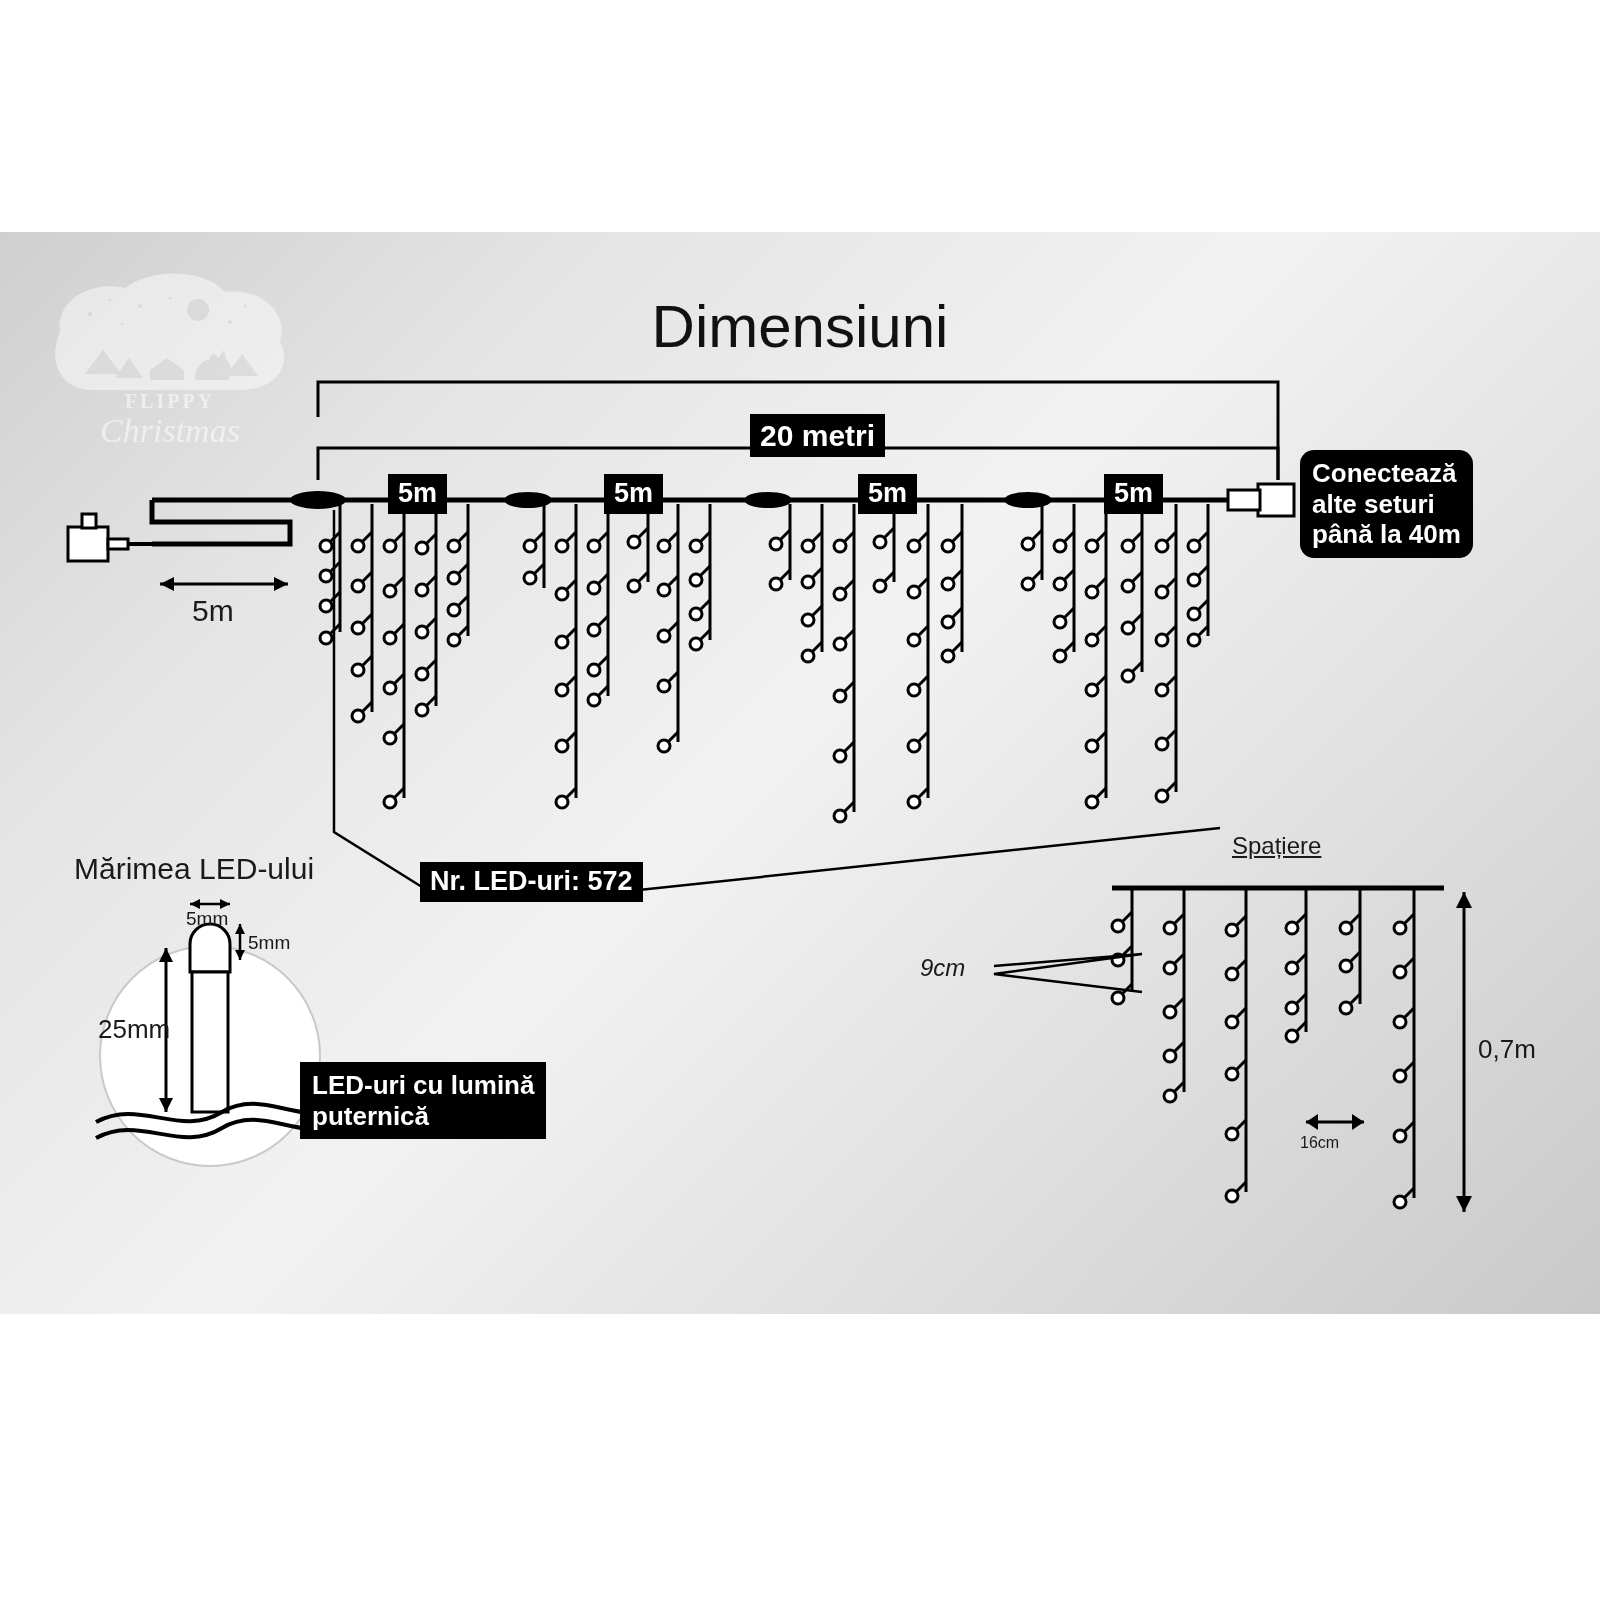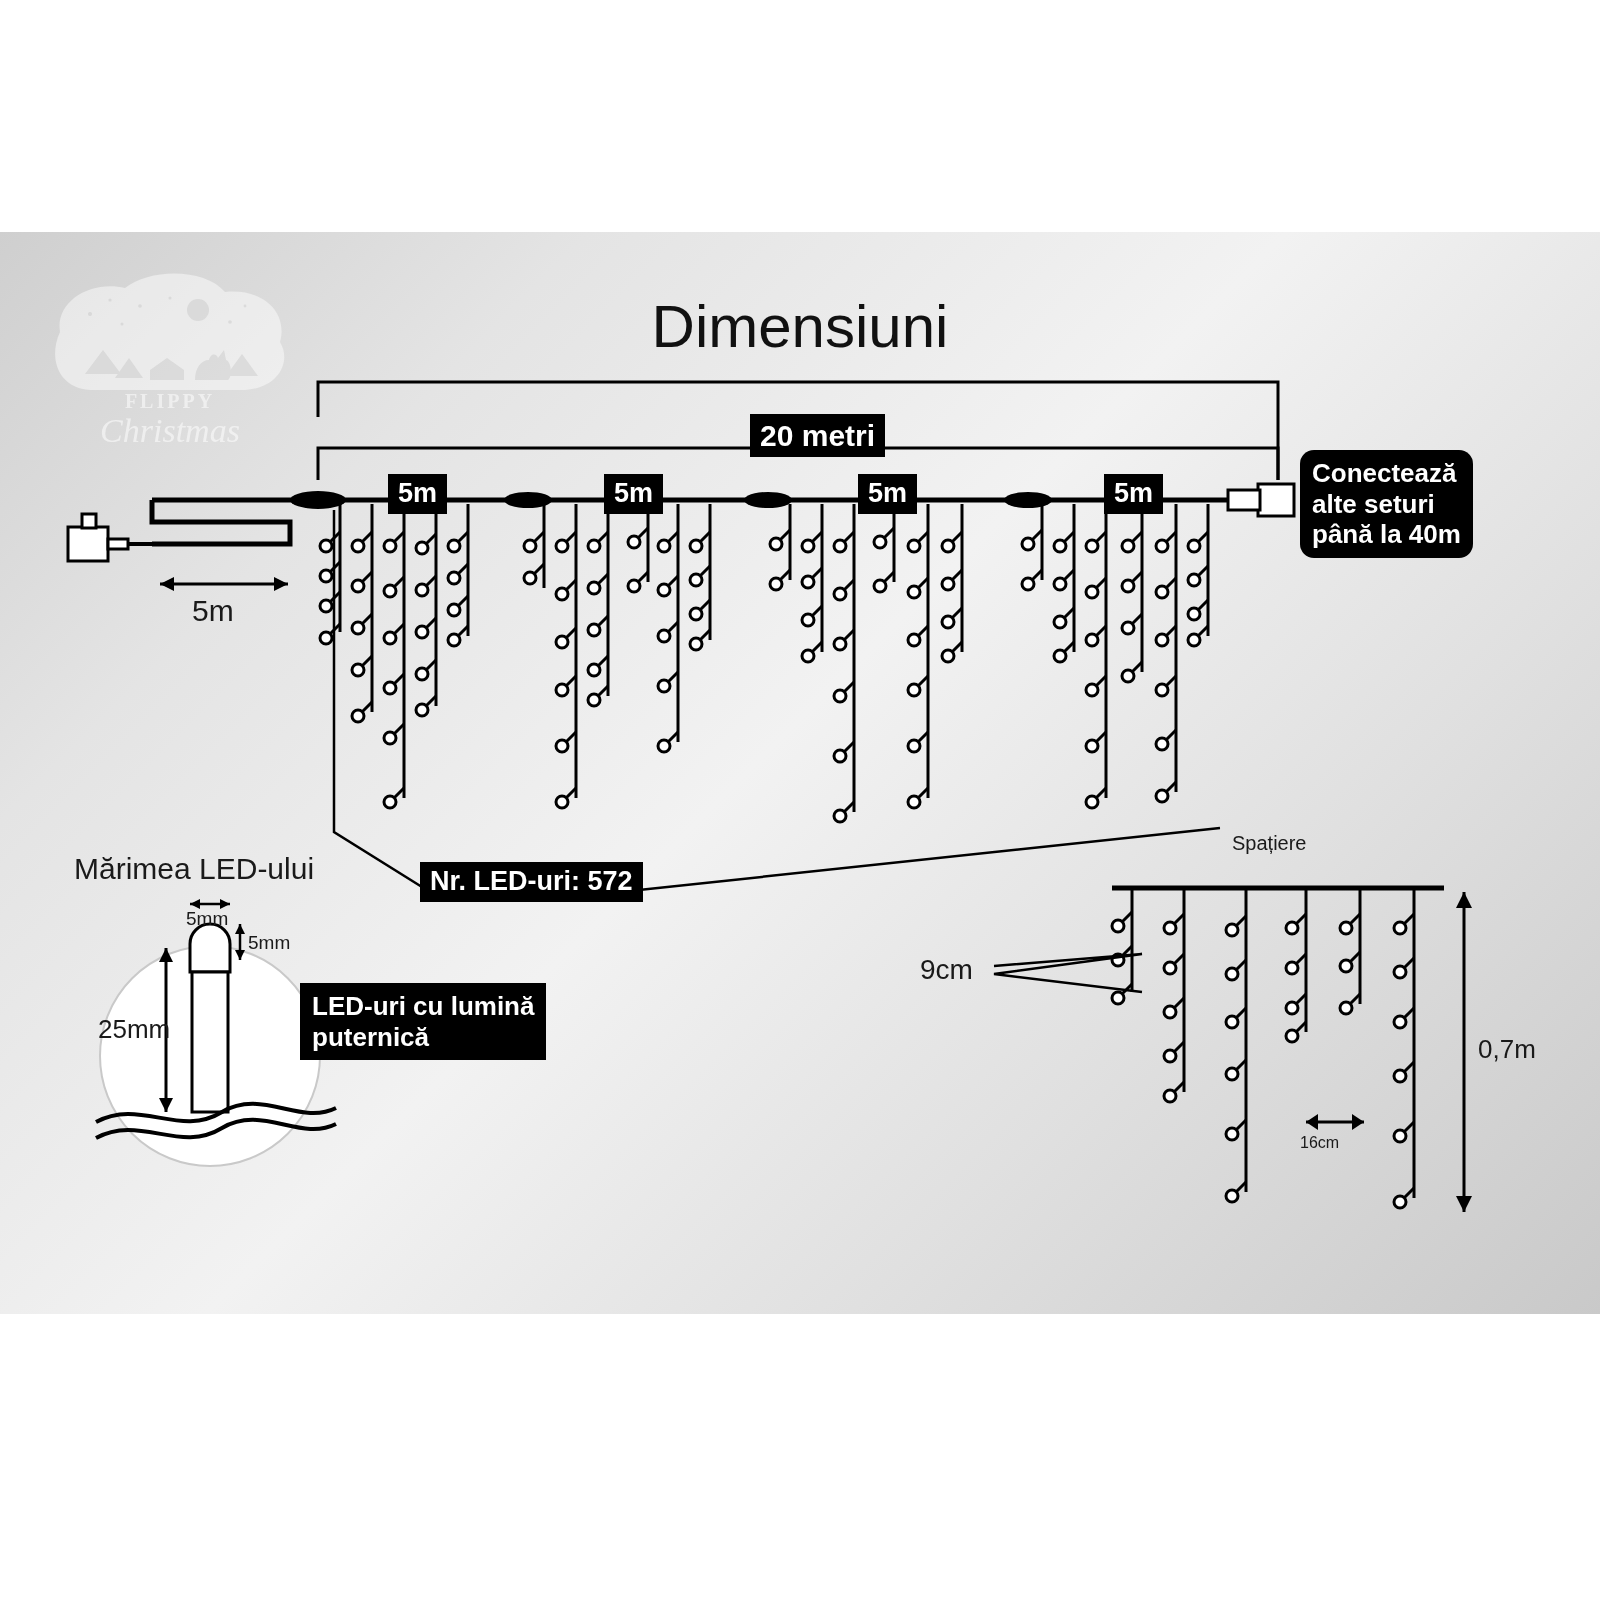--- a/index.html
+++ b/index.html
@@ -568,24 +568,24 @@
     <div class="plain" style="left:192px; top:362px; font-size:30px;">5m</div>
 
     <div class="lbl" style="left:420px; top:630px; font-size:27px;">Nr. LED-uri: 572</div>
 
     <div class="plain" style="left:74px; top:620px; font-size:30px;">Mărimea LED-ului</div>
 
     <div class="plain" style="left:186px; top:676px; font-size:19px;">5mm</div>
     <div class="plain" style="left:248px; top:700px; font-size:19px;">5mm</div>
     <div class="plain" style="left:98px; top:782px; font-size:26px;">25mm</div>
 
-    <div class="lbl" style="left:300px; top:751px; font-size:26px; padding:8px 12px;">LED-uri cu lumină
+    <div class="lbl" style="left:300px; top:830px; font-size:26px; padding:8px 12px;">LED-uri cu lumină
 puternică</div>
 
-    <div class="plain" style="left:1232px; top:600px; font-size:20px;">Spațiere</div>
-
-    <div class="plain" style="left:920px; top:722px; font-size:28px;">9cm</div>
+    <div class="plain" style="left:1232px; top:600px; font-size:24px;text-decoration:underline;">Spațiere</div>
+
+    <div class="plain" style="left:920px; top:722px; font-size:24px;font-style:italic;">9cm</div>
     <div class="plain" style="left:1300px; top:902px; font-size:16px;">16cm</div>
     <div class="plain" style="left:1478px; top:802px; font-size:26px;text-align:right;">0,7m</div>
 
 
   </div>
 </div>
 
 </body></html>

